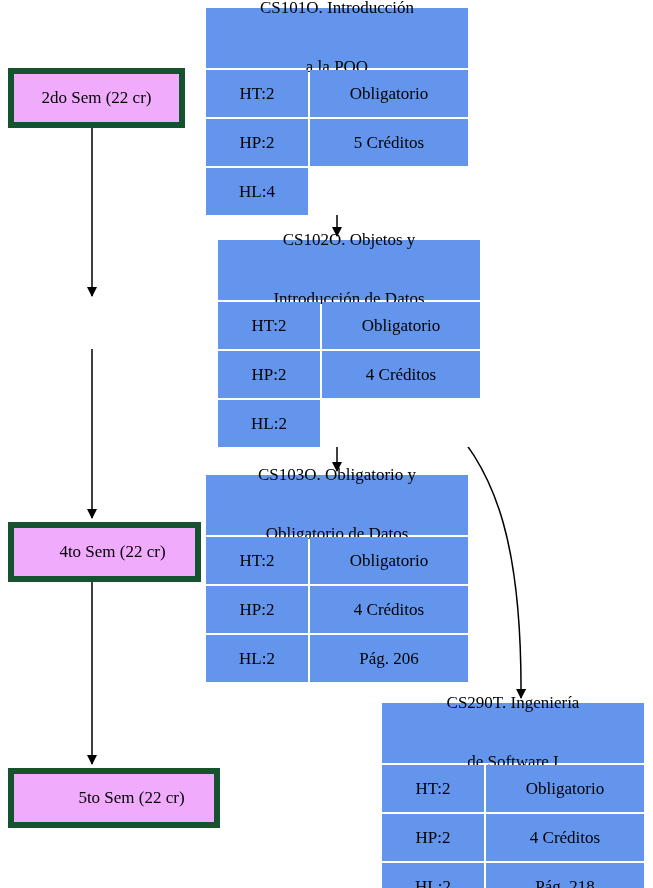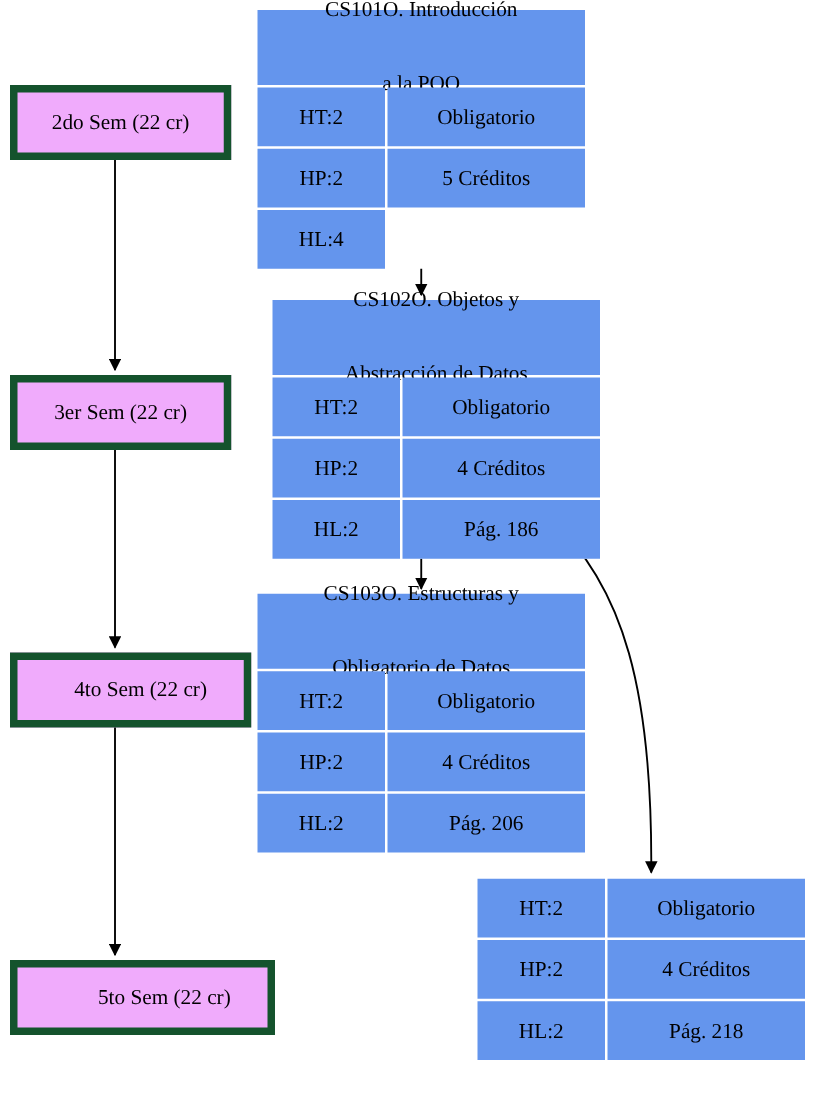--- a/index.html
+++ b/index.html
@@ -76,23 +76,20 @@
     <line x1="92" y1="571" x2="92" y2="764" stroke="#000000" stroke-width="1.5" marker-end="url(#ah)"></line>
 
     <line x1="337" y1="181" x2="337" y2="236" stroke="#000000" stroke-width="1.5" marker-end="url(#ah)"></line>
     <line x1="337" y1="413" x2="337" y2="471" stroke="#000000" stroke-width="1.5" marker-end="url(#ah)"></line>
     <path d="M438,413 C500,468 522,555 521,698" fill="none" stroke="#000000" stroke-width="1.5" marker-end="url(#ah)"></path>
   </svg>
 
   <div class="sem-node" id="sem-1">
     <span>2do Sem (22 cr)</span>
   </div>
-  <div class="sem-node" id="sem-2">
-    <span>3er Sem (22 cr)</span>
-  </div>
   <div class="sem-node" id="sem-3">
     <span>4to Sem (22 cr)</span>
   </div>
   <div class="sem-node" id="sem-4">
     <span>5to Sem (22 cr)</span>
   </div>
 
   <div class="course-card" id="course-1">
     <div class="course-title">
       <span>CS101O. Introducción</span>
@@ -101,44 +98,47 @@
     <div class="course-cell">HT:2</div>
     <div class="course-cell">Obligatorio</div>
     <div class="course-cell">HP:2</div>
     <div class="course-cell">5 Créditos</div>
     <div class="course-cell">HL:4</div>
   </div>
 
   <div class="course-card" id="course-2">
     <div class="course-title">
       <span>CS102O. Objetos y</span>
-      <span>Abstracción de Datos</span>
+      <span>Introducción de Datos</span>
     </div>
     <div class="course-cell">HT:2</div>
     <div class="course-cell">Obligatorio</div>
     <div class="course-cell">HP:2</div>
     <div class="course-cell">4 Créditos</div>
     <div class="course-cell">HL:2</div>
-    <div class="course-cell">Pág. 186</div>
   </div>
 
   <div class="course-card" id="course-3">
     <div class="course-title">
-      <span>CS103O. Estructuras y</span>
+      <span>CS103O. Obligatorio y</span>
       <span>Obligatorio de Datos</span>
     </div>
     <div class="course-cell">HT:2</div>
     <div class="course-cell">Obligatorio</div>
     <div class="course-cell">HP:2</div>
     <div class="course-cell">4 Créditos</div>
     <div class="course-cell">HL:2</div>
     <div class="course-cell">Pág. 206</div>
   </div>
 
   <div class="course-card" id="course-4">
+    <div class="course-title">
+      <span>CS290T. Ingeniería</span>
+      <span>de Software I</span>
+    </div>
     <div class="course-cell">HT:2</div>
     <div class="course-cell">Obligatorio</div>
     <div class="course-cell">HP:2</div>
     <div class="course-cell">4 Créditos</div>
     <div class="course-cell">HL:2</div>
     <div class="course-cell">Pág. 218</div>
   </div>
 
 </div>
 

